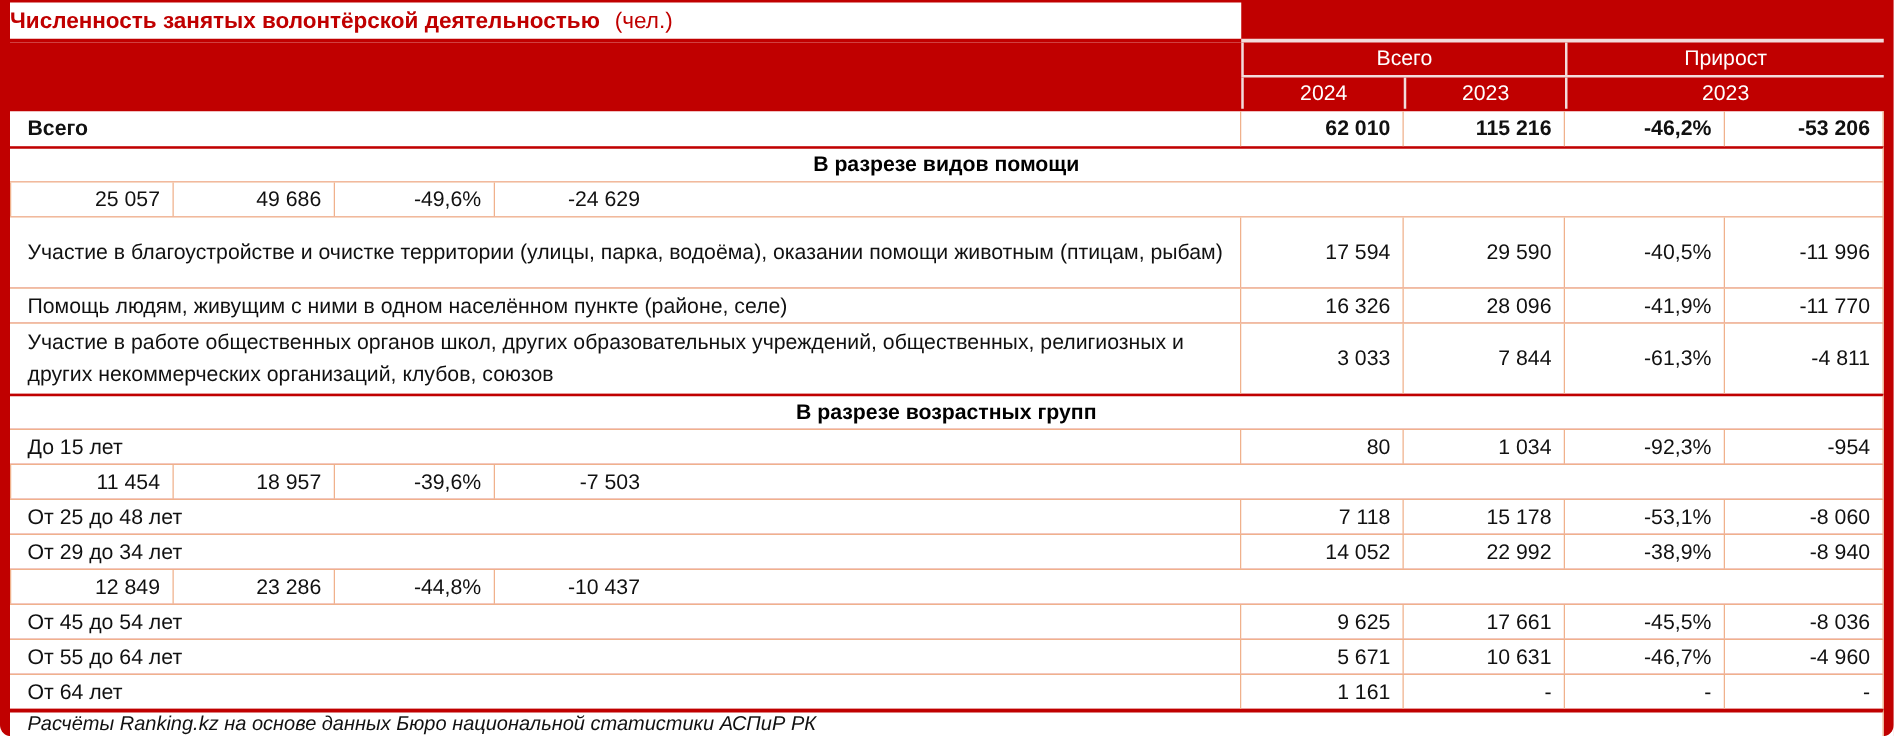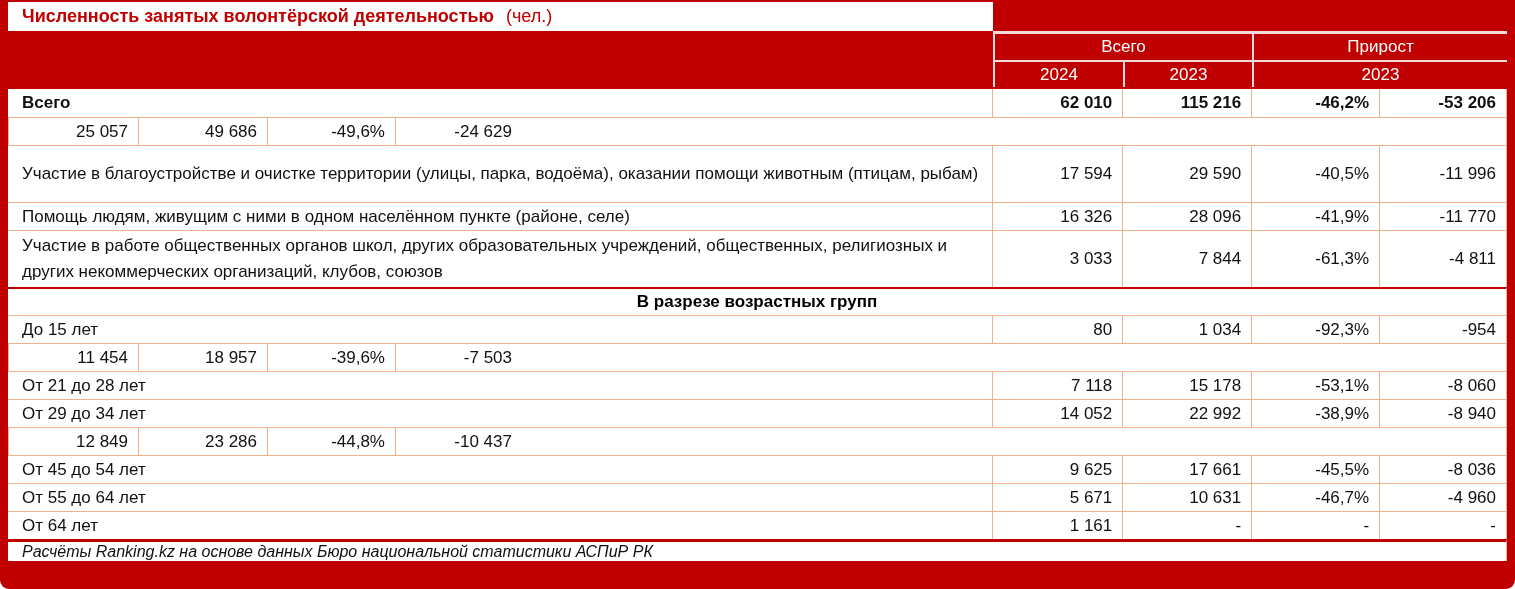--- a/index.html
+++ b/index.html
@@ -13,21 +13,21 @@
     font-family:"Liberation Sans", sans-serif;
     overflow:hidden;
   }
   
   .title-row { display:flex; height:32px; }
   .title-cell {
     width:985px; box-sizing:border-box;
     background:#ffffff;
     border-bottom:3px solid #C00000;
     display:flex; align-items:center;
-    padding-left:14px;
+    padding-left:0;
     color:#C00000; font-size:18px; white-space:nowrap;
   }
   .title-main { font-weight:bold; }
   .title-unit { font-weight:normal; margin-left:12px; }
   .title-rest { flex:1; box-sizing:border-box; border-bottom:3px solid #F2DCDB; }
   
   .header-row { display:flex; height:55px; color:#ffffff; font-size:17px; }
   .h-label { width:985px; }
   .h-right { flex:1; display:flex; flex-direction:column; }
   .h-top { display:flex; height:28px; box-sizing:border-box; border-bottom:2px solid #F2DCDB; }
@@ -109,20 +109,21 @@
   </div>
 
   <div class="tbody">
       <div class="trow bold no-top">
         <div class="cell-label">Всего</div>
         <div class="cell-val w1">62 010</div>
         <div class="cell-val w2">115 216</div>
         <div class="cell-val w3">-46,2%</div>
         <div class="cell-val w4">-53 206</div>
       </div>
+      <div class="section-row">В разрезе видов помощи</div>
       <div class="trow">
         <div class="cell-val w1">25 057</div>
         <div class="cell-val w2">49 686</div>
         <div class="cell-val w3">-49,6%</div>
         <div class="cell-val w4">-24 629</div>
       </div>
       <div class="trow tall">
         <div class="cell-label">Участие в благоустройстве и очистке территории (улицы, парка, водоёма), оказании помощи животным (птицам, рыбам)</div>
         <div class="cell-val w1">17 594</div>
         <div class="cell-val w2">29 590</div>
@@ -151,21 +152,21 @@
         <div class="cell-val w3">-92,3%</div>
         <div class="cell-val w4">-954</div>
       </div>
       <div class="trow">
         <div class="cell-val w1">11 454</div>
         <div class="cell-val w2">18 957</div>
         <div class="cell-val w3">-39,6%</div>
         <div class="cell-val w4">-7 503</div>
       </div>
       <div class="trow">
-        <div class="cell-label">От 21 до 28 лет</div>
+        <div class="cell-label">От 25 до 48 лет</div>
         <div class="cell-val w1">7 118</div>
         <div class="cell-val w2">15 178</div>
         <div class="cell-val w3">-53,1%</div>
         <div class="cell-val w4">-8 060</div>
       </div>
       <div class="trow">
         <div class="cell-label">От 29 до 34 лет</div>
         <div class="cell-val w1">14 052</div>
         <div class="cell-val w2">22 992</div>
         <div class="cell-val w3">-38,9%</div>

